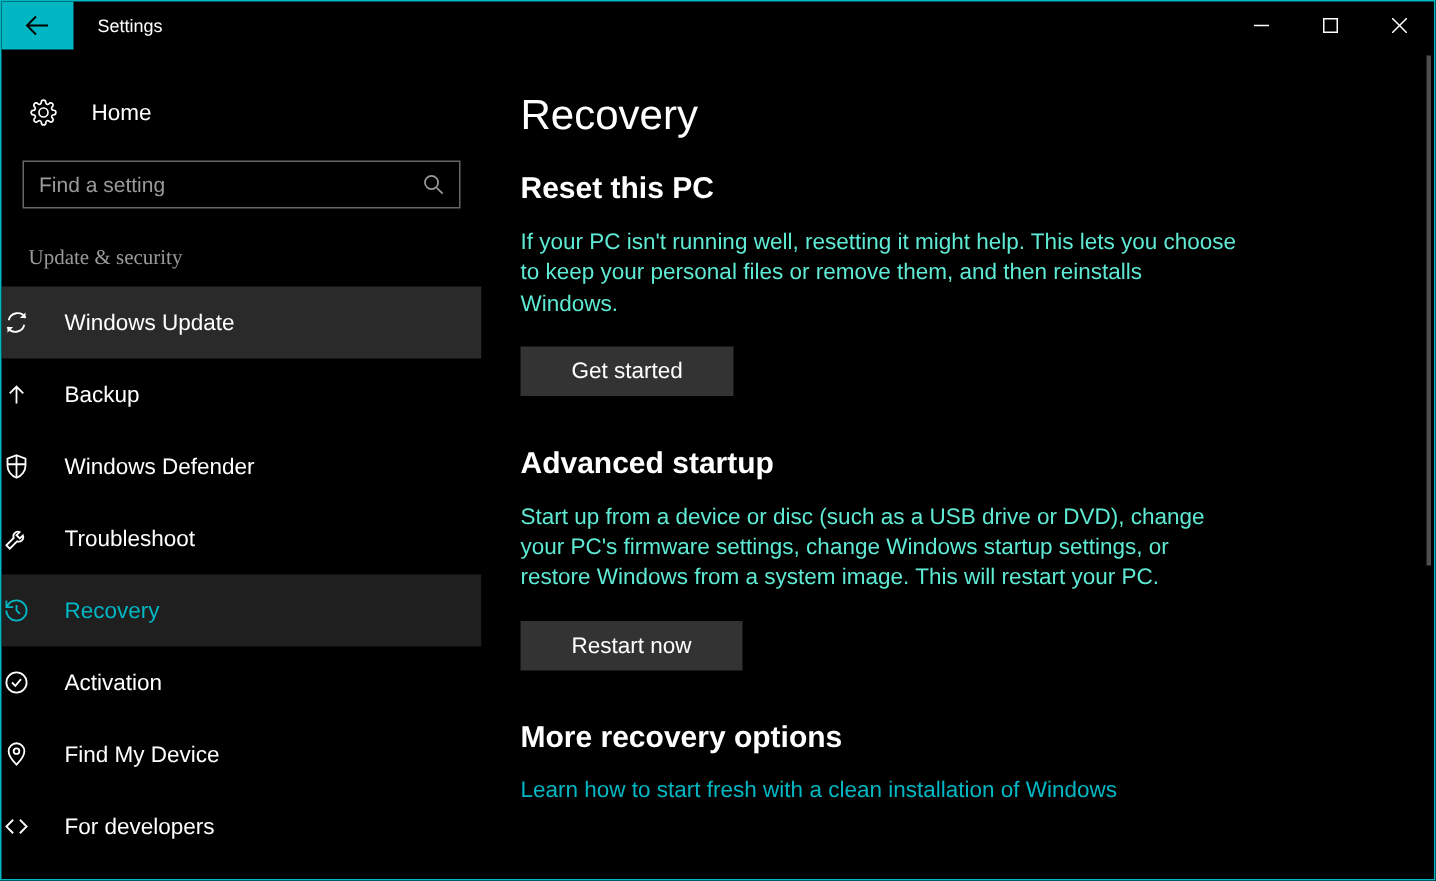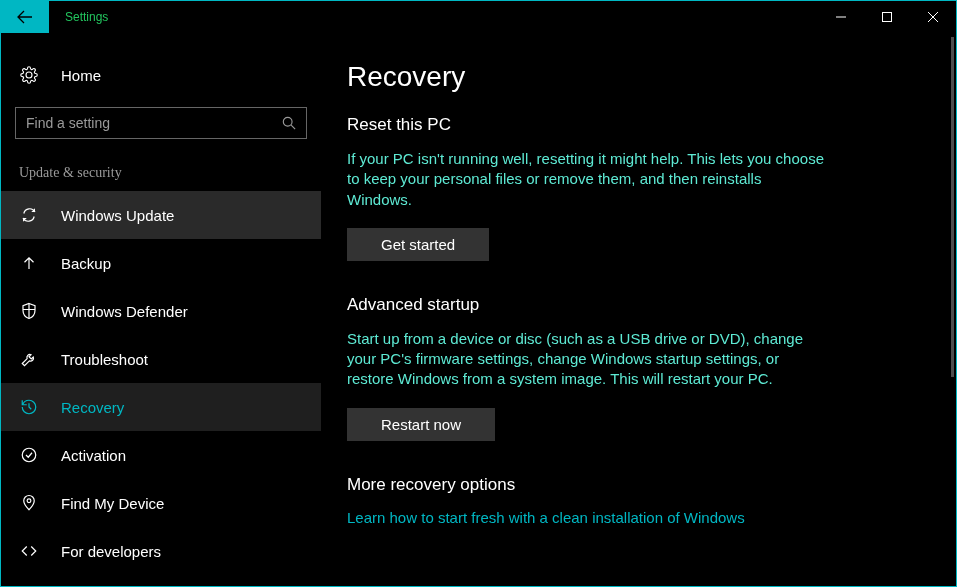--- a/index.html
+++ b/index.html
@@ -24,21 +24,21 @@
     align-items: center;
     justify-content: center;
     color: #000;
   }
   .titlebar-title {
     flex: 0 0 auto;
     display: flex;
     align-items: center;
     padding-left: 16px;
     font-size: 12px;
-    color: #22c55e;
+    color: #ffffff;
     text-align: center;
   }
   .titlebar-spacer { flex: 1; }
   .win-controls { display: flex; }
   .win-btn {
     width: 46px;
     display: flex;
     align-items: center;
     justify-content: center;
     color: #fff;
@@ -87,21 +87,20 @@
     color: #9a9a9a;
     font-size: 14px;
     padding: 8px 0 10px 18px;
     font-family: Liberation Serif, serif;
   }
   .nav-list { display: flex; flex-direction: column; }
   .nav-item {
     display: flex;
     align-items: center;
     height: 48px;
-    padding-left: 18px;
     gap: 22px;
     font-size: 15px;
     color: #fff;
   }
   .nav-item.selected {
     background: #1f1f1f;
     color: #00b7c3;
   }
   .nav-item.selected .nav-icon { color: #00b7c3; }
   .nav-item.first-hilite { background: #2a2a2a; }
@@ -116,22 +115,22 @@
     padding: 28px 20px 0 26px;
     overflow: hidden;
   }
   .page-title {
     font-size: 28px;
     font-weight: 300;
     margin-bottom: 22px;
   }
   .section { margin-bottom: 34px; max-width: 480px; }
   .section h2 {
-    font-size: 17px;
-    font-weight: 400;
+    font-size: 20px;
+    font-weight: 700;
     margin-bottom: 14px;
   }
   .section p {
     font-size: 15px;
     color: #5eead4;
     line-height: 1.35;
     margin-bottom: 18px;
   }
   .btn {
     display: inline-block;

